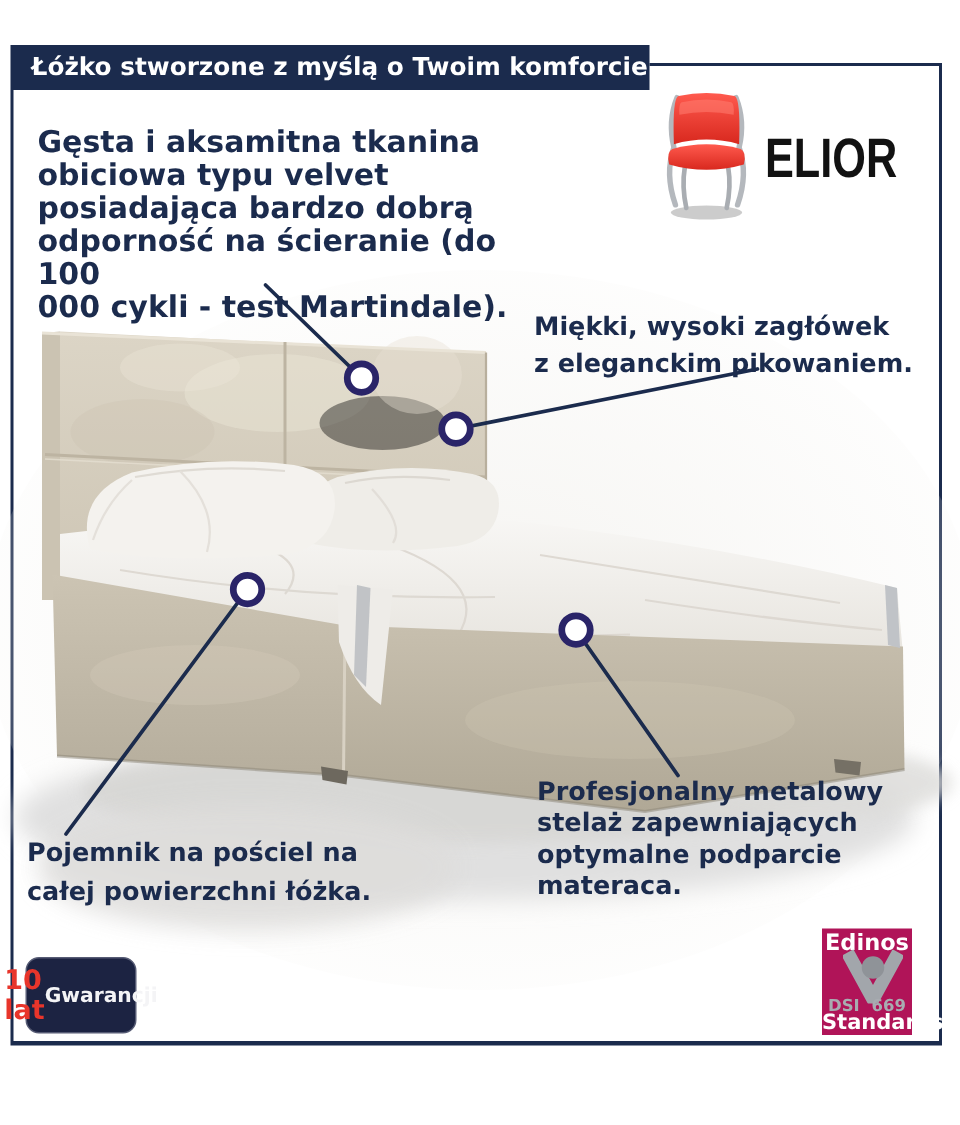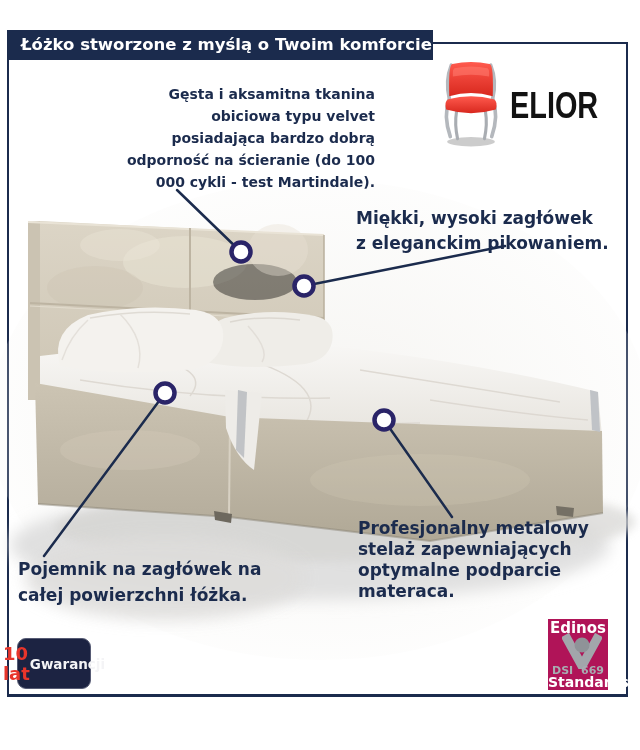--- a/index.html
+++ b/index.html
@@ -24,21 +24,21 @@
   
   .logo{position:absolute;left:438px;top:62px;width:190px;height:88px;display:flex;align-items:center;}
   .logo .brand{
     font-family:"Liberation Sans",sans-serif;font-weight:bold;font-size:37px;color:#121212;
     transform:scaleX(0.78);transform-origin:left center;letter-spacing:0px;margin-left:6px;white-space:nowrap;
   }
   
   .callout-text{
     position:absolute;color:var(--navy);font-weight:bold;white-space:pre-line;
   }
-  .ct-fabric{left:25px;top:83px;width:350px;font-size:14px;line-height:22px;text-align:right;}
+  .ct-fabric{left:25px;top:83px;width:350px;font-size:20px;line-height:22px;}
   .ct-headboard{left:356px;top:206px;width:300px;font-size:17px;line-height:25px;}
   .ct-storage{left:18px;top:556px;width:310px;font-size:17px;line-height:26px;}
   .ct-frame{left:358px;top:518px;width:300px;font-size:17px;line-height:21px;}
   
   .badge-warranty{
     position:absolute;left:17px;top:638px;width:74px;height:51px;
     background:#1c2342;border:1px solid #565b74;border-radius:9px;
     display:flex;flex-direction:row;align-items:center;justify-content:center;
   }
   .badge-warranty .l1{color:var(--red);font-weight:bold;font-size:18px;line-height:20px;}
@@ -199,21 +199,21 @@
   </g>
 </svg>
 
 <div class="callout-text ct-fabric">Gęsta i aksamitna tkanina
 obiciowa typu velvet
 posiadająca bardzo dobrą
 odporność na ścieranie (do 100
 000 cykli - test Martindale).</div>
 <div class="callout-text ct-headboard">Miękki, wysoki zagłówek
 z eleganckim pikowaniem.</div>
-<div class="callout-text ct-storage">Pojemnik na zagłówek na
+<div class="callout-text ct-storage">Pojemnik na pościel na
 całej powierzchni łóżka.</div>
 <div class="callout-text ct-frame">Profesjonalny metalowy
 stelaż zapewniających
 optymalne podparcie
 materaca.</div>
 
 <div class="badge-warranty">
   <div class="l1">10 lat</div>
   <div class="l2">Gwarancji</div>
 </div>

